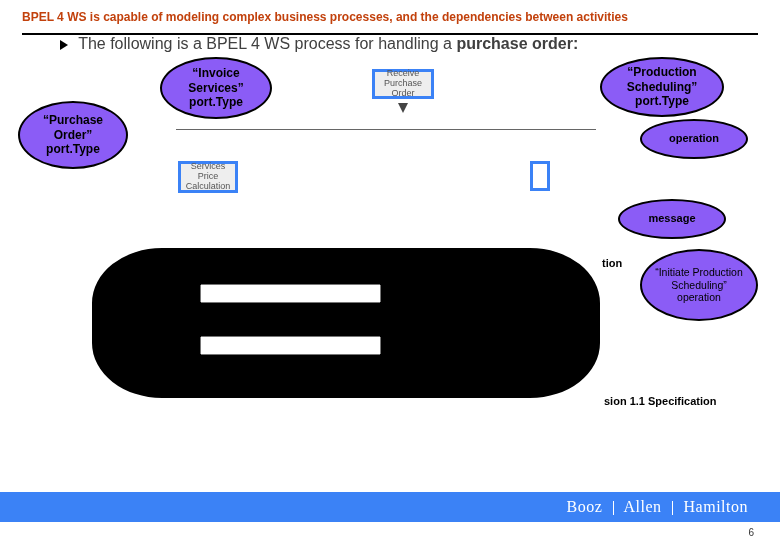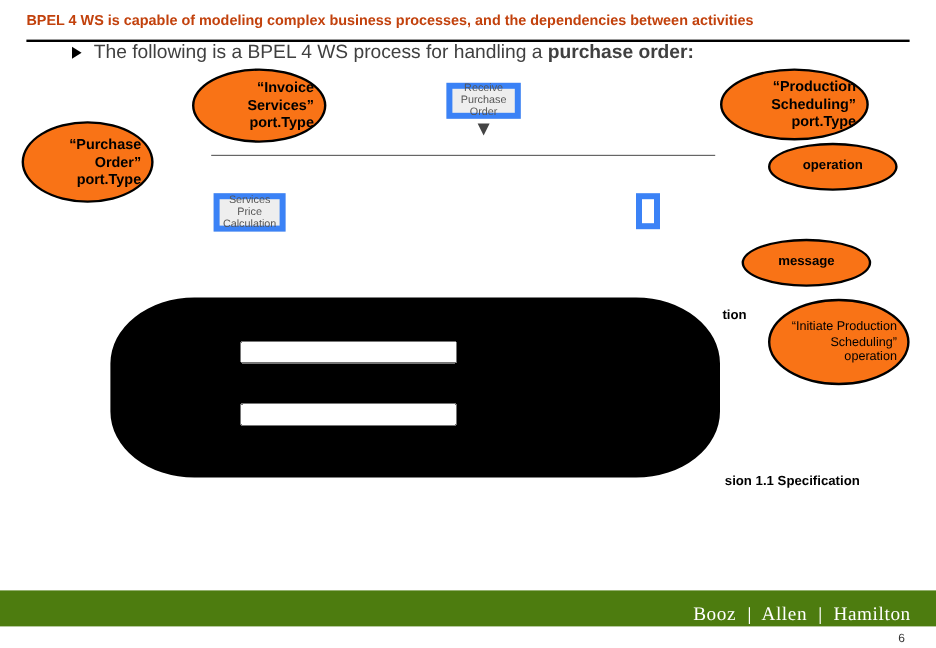--- a/index.html
+++ b/index.html
@@ -39,37 +39,37 @@
     vertical-align: middle;
   }
   .canvas {
     position: relative;
     width: 100%;
     height: 360px;
   }
   .bubble {
     position: absolute;
     border: 2px solid #000;
-    background: #f97316;
+    background: #8b5cf6;
     border-radius: 50%;
     display: flex;
     align-items: center;
     justify-content: center;
-    text-align: right;
+    text-align: center;
     font-size: 12px;
     font-weight: bold;
     padding: 6px;
     line-height: 1.2;
   }
   .bubble.small { font-size: 11px; font-weight: bold; }
   .bubble.xsmall { font-size: 10.5px; font-weight: normal; }
   .bubble .txt { max-width: 95%; }
   .diagram-box {
     position: absolute;
-    border: 5px solid #3b82f6;
+    border: 3px solid #3b82f6;
     background: #eee;
     color: #555;
     font-size: 9px;
     text-align: center;
     display: flex;
     align-items: center;
     justify-content: center;
     padding: 2px;
     line-height: 1.1;
   }
@@ -98,25 +98,25 @@
   .spec-text {
     position: absolute;
     font-size: 11px;
     font-weight: bold;
     color: #000;
   }
   .footer {
     position: absolute;
     left: 0; right: 0; bottom: 18px;
     height: 30px;
-    background: #4d7c0f;
+    background: #3b82f6;
     display: flex;
-    align-items: flex-end;
+    align-items: center;
     justify-content: flex-end;
-    padding-right: 21px;
+    padding-right: 32px;
   }
   .footer-logo {
     color: #fff;
     font-family: Georgia, "Times New Roman", serif;
     font-size: 16px;
     letter-spacing: 0.5px;
   }
   .footer-logo .bar {
     display: inline-block;
     width: 1px; height: 14px;

